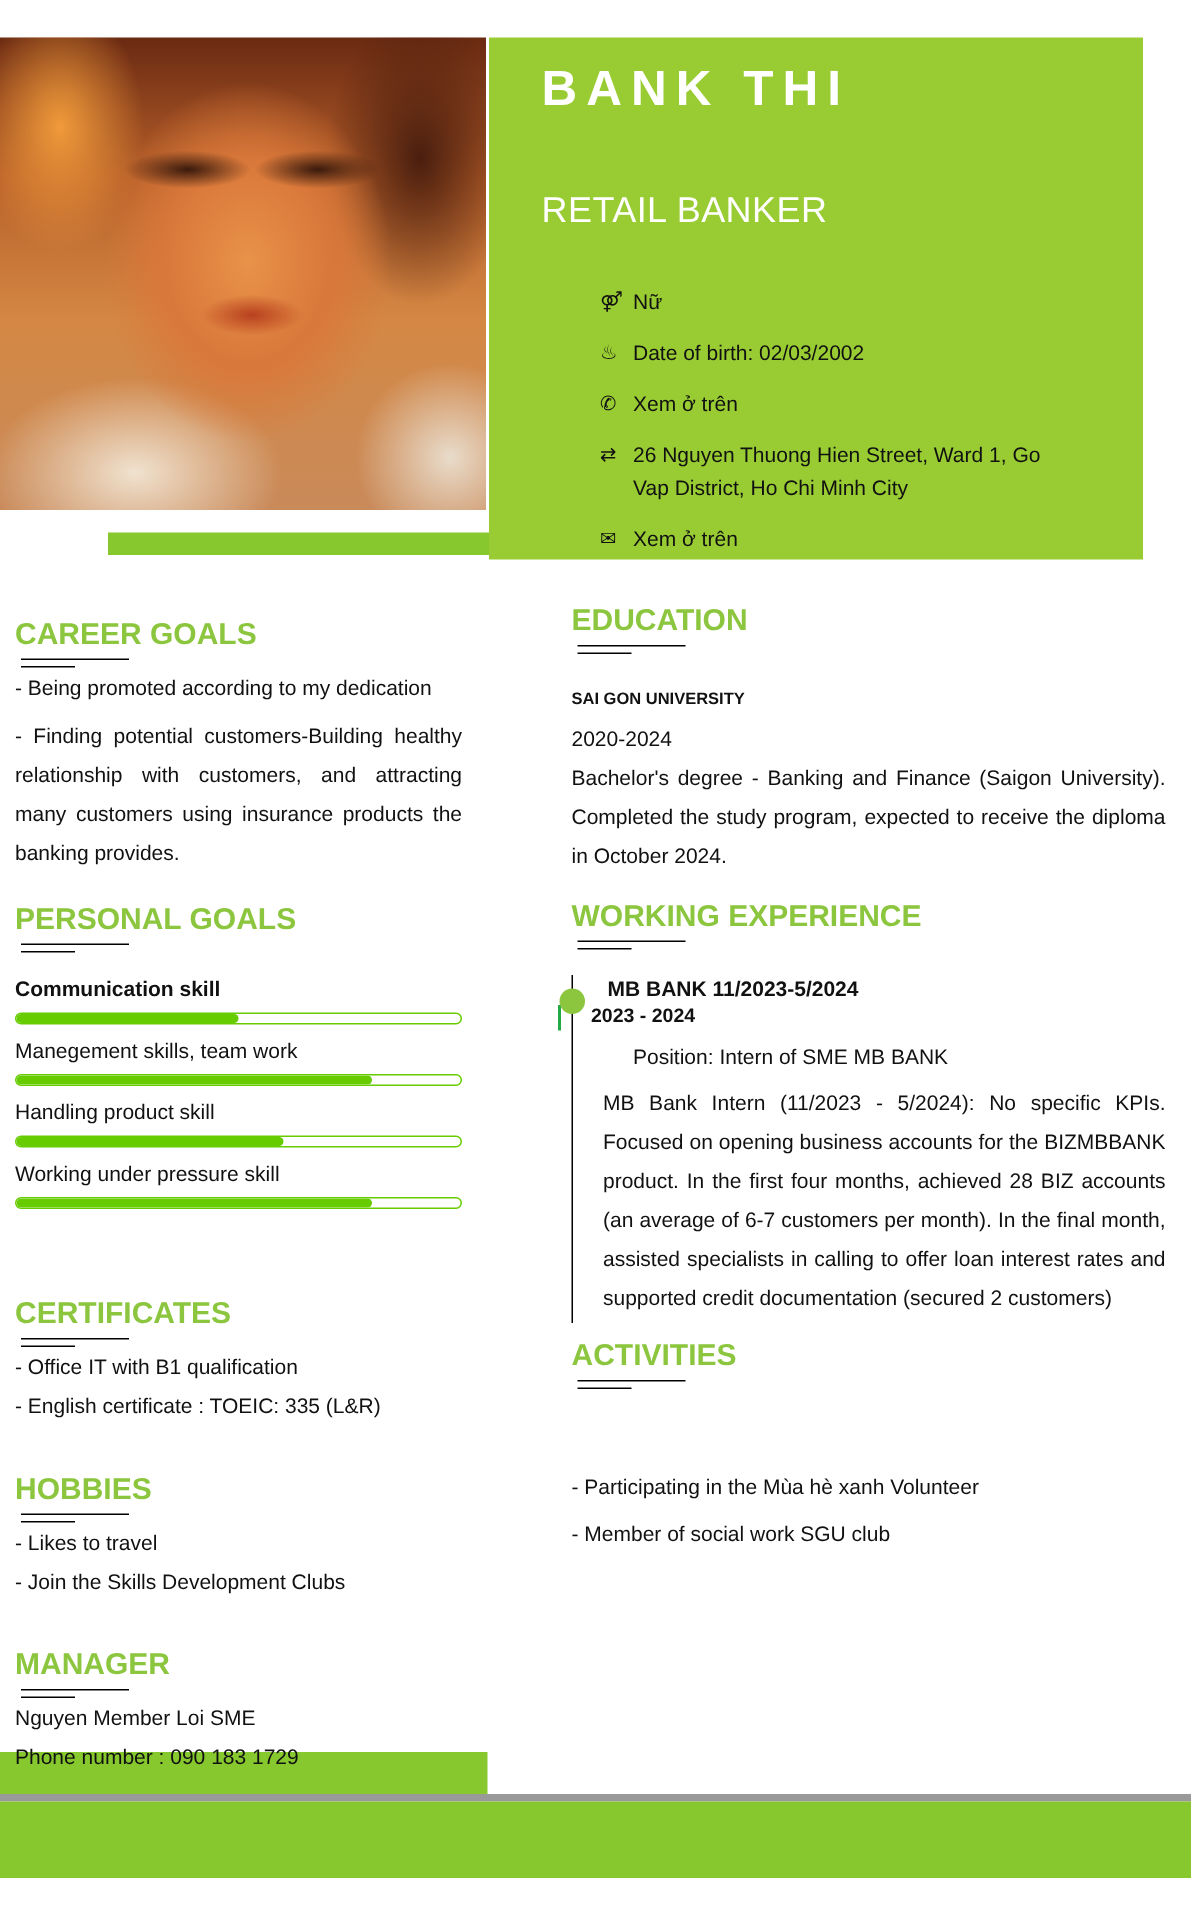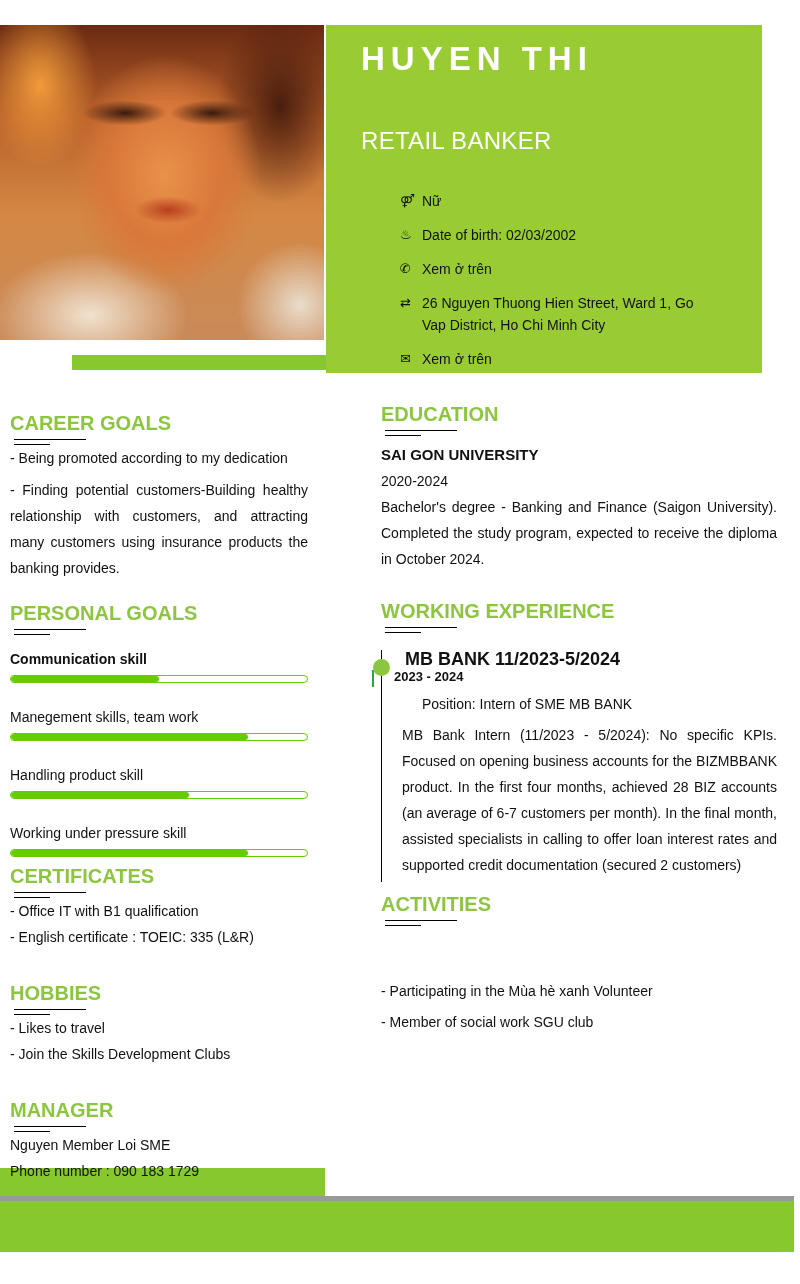--- a/index.html
+++ b/index.html
@@ -37,21 +37,21 @@
 
     .section-title { color: #8cc63f; font-weight: bold; font-size: 20px; line-height: 24px; }
     .underline { position: relative; height: 10px; }
     .underline .l1 { position: absolute; left: 4px; top: 4px; width: 72px; height: 1px; background: #000; }
     .underline .l2 { position: absolute; left: 4px; top: 9px; width: 36px; height: 1px; background: #000; }
 
     .left { position: absolute; left: 10px; width: 298px; }
     .txt { font-size: 14px; line-height: 26px; color: #111; }
     .just { text-align: justify; }
 
-    .skill-label { font-size: 14px; line-height: 20px; margin-top: 24px; }
+    .skill-label { font-size: 14px; line-height: 20px; margin-top: 7px; }
     .skill-bar { margin-top: 6px; height: 8px; border: 1px solid #66cc00; border-radius: 4px; position: relative; overflow: hidden; }
     .skill-fill { position: absolute; left: 0; top: 0; bottom: 0; background: #66cc00; border-radius: 4px; }
 
     .right { position: absolute; left: 381px; width: 396px; }
 
     .timeline-line { position: absolute; left: 381px; top: 650px; width: 1px; height: 232px; background: #000; }
     .timeline-dot { position: absolute; left: 373px; top: 659px; width: 17px; height: 17px; border-radius: 50%; background: #8cc63f; }
     .timeline-mark { position: absolute; left: 372px; top: 670px; width: 2px; height: 17px; background: #22aa44; }
 
     .bottom-left-bar { position: absolute; left: 0; top: 1168px; width: 325px; height: 28px; background: #86c82e; }
@@ -60,21 +60,21 @@
     .watermark { position: absolute; right: 28px; top: 1300px; font-family: "DejaVu Sans Mono", monospace; font-size: 14px; color: #bbb; }
   </style>
 </head>
 <body>
 
 <div class="photo"></div>
 <div class="photo-underbar"></div>
 
 <div class="header">
   <div class="name">
-    <div>HUYEN THI</div>
+    <div>BANK THI</div>
   </div>
   <div class="title-role">RETAIL BANKER</div>
 
   <div class="contact">
     <div class="contact-row">
       <span class="ico">⚤</span>
       <span>Nữ</span>
     </div>
     <div class="contact-row">
       <span class="ico">♨</span>
@@ -162,38 +162,38 @@
   <div class="txt">Nguyen Member Loi SME</div>
   <div class="txt">Phone number : 090 183 1729</div>
 </div>
 
 <div class="right" style="top:402px;">
   <div class="section-title">EDUCATION</div>
   <div class="underline">
       <div class="l1"></div>
       <div class="l2"></div>
     </div>
-  <div class="txt" style="font-weight:bold; font-size:15px; margin-top:6px;">SAI GON UNIVERSITY</div>
+  <div class="txt" style="font-weight:bold; font-size:11px; margin-top:17px;">SAI GON UNIVERSITY</div>
   <div class="txt">2020-2024</div>
   <div class="txt just">Bachelor's degree - Banking and Finance (Saigon University). Completed the study program, expected to receive the diploma in October 2024.</div>
 </div>
 
 <div class="right" style="top:599px;">
   <div class="section-title">WORKING EXPERIENCE</div>
   <div class="underline">
       <div class="l1"></div>
       <div class="l2"></div>
     </div>
 </div>
 
 <div class="timeline-line"></div>
 <div class="timeline-mark"></div>
 <div class="timeline-dot"></div>
 
-<div style="position:absolute; left:405px; top:650px; font-weight:bold; font-size:18px; line-height:18px;">MB BANK 11/2023-5/2024</div>
+<div style="position:absolute; left:405px; top:650px; font-weight:bold; font-size:14px; line-height:18px;">MB BANK 11/2023-5/2024</div>
 <div style="position:absolute; left:394px; top:668px; font-weight:bold; font-size:13px; line-height:18px;">2023 - 2024</div>
 <div style="position:absolute; left:422px; top:694px; font-size:14px; line-height:20px;">Position: Intern of SME MB BANK</div>
 <div class="txt just" style="position:absolute; left:402px; top:722px; width:375px;">MB Bank Intern (11/2023 - 5/2024): No specific KPIs. Focused on opening business accounts for the BIZMBBANK product. In the first four months, achieved 28 BIZ accounts (an average of 6-7 customers per month). In the final month, assisted specialists in calling to offer loan interest rates and supported credit documentation (secured 2 customers)</div>
 
 <div class="right" style="top:892px;">
   <div class="section-title">ACTIVITIES</div>
   <div class="underline">
       <div class="l1"></div>
       <div class="l2"></div>
     </div>

